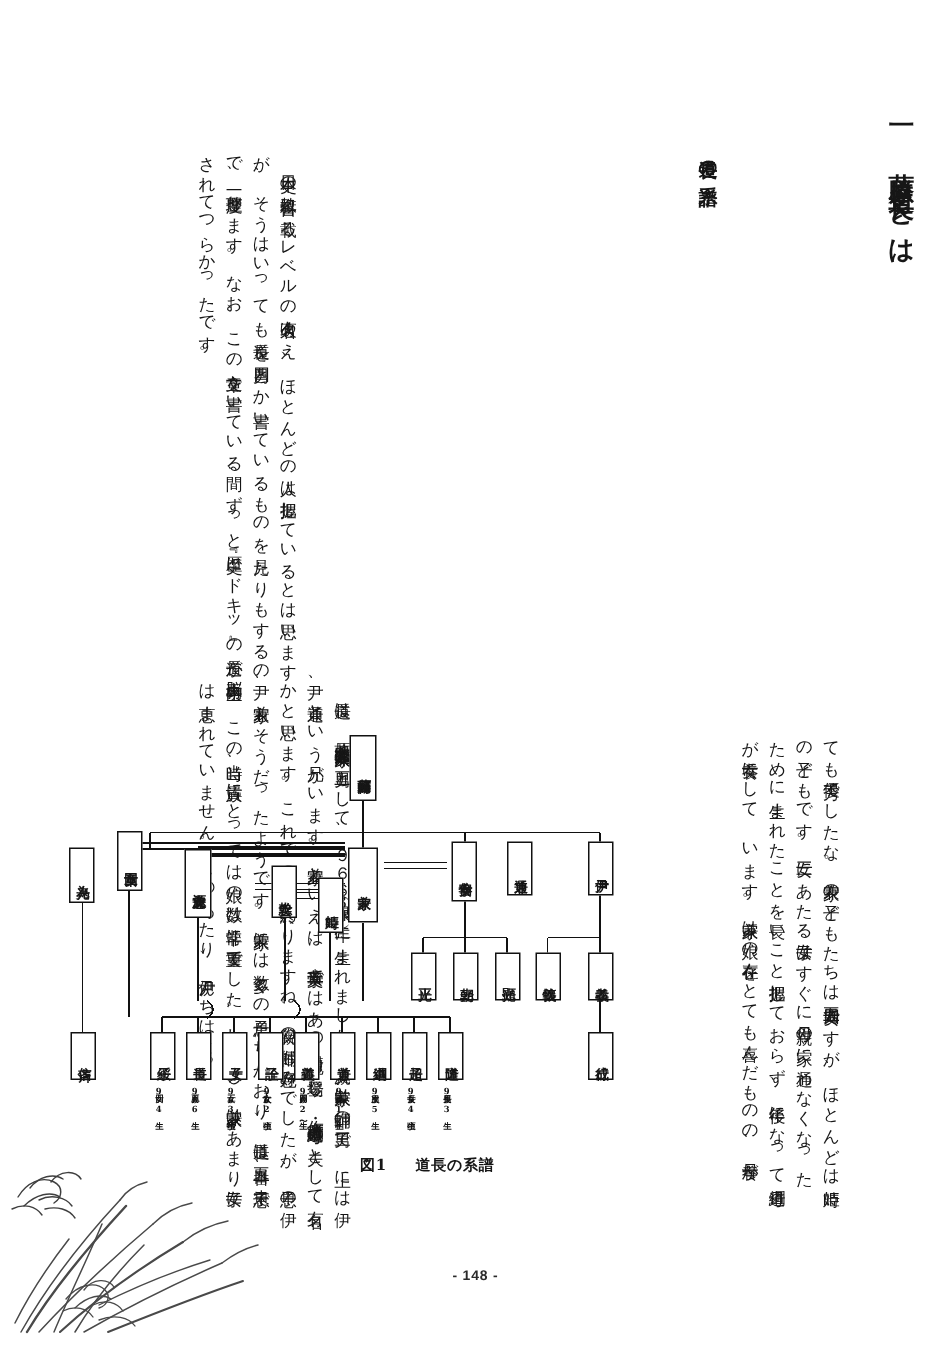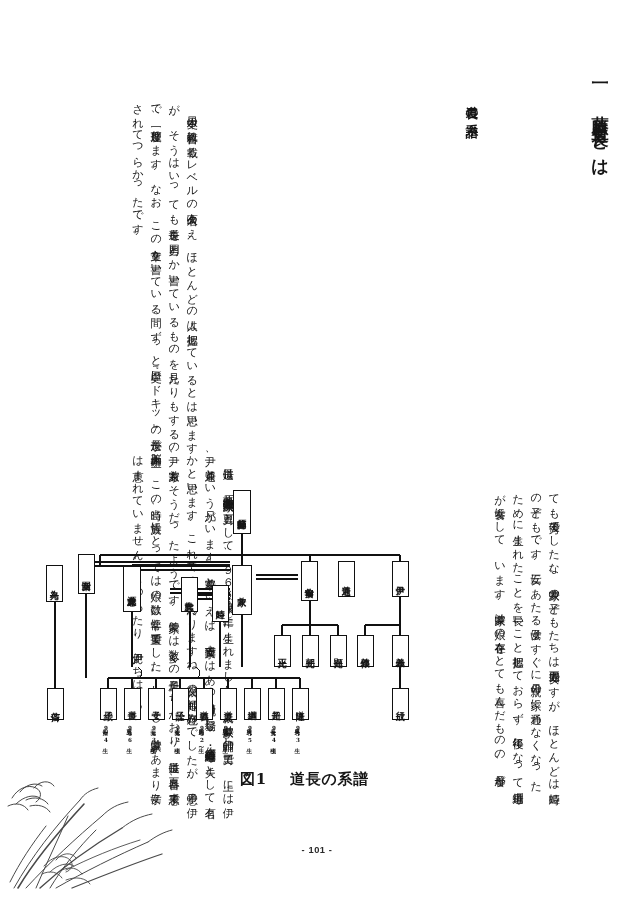--- a/index.html
+++ b/index.html
@@ -118,21 +118,21 @@
     letter-spacing:0.01em;
     line-height:1.05;
     color:#111;
     white-space:nowrap;
   }
 
   
   #fig-caption{
     position:absolute;
     left:240px; top:770px;
-    font-size:15px;
+    font-size:10px;
     font-weight:700;
     letter-spacing:0.05em;
     white-space:nowrap;
   }
 
   
   #page-number{
     position:absolute;
     left:0; right:0; top:845px;
     text-align:center;
@@ -331,15 +331,15 @@
     <g stroke="#3a3a3a" fill="none" stroke-width="0.9" stroke-linecap="round">
       <path d="M38 96 C 46 86 58 84 64 90 C 68 94 66 100 60 102"></path>
       <path d="M44 102 C 52 94 62 92 68 96"></path>
       <path d="M50 90 C 56 82 66 82 70 88"></path>
       <path d="M36 104 C 44 100 52 102 56 108"></path>
       <path d="M56 100 C 64 96 72 98 76 104"></path>
       <path d="M60 110 C 70 106 80 108 84 114"></path>
     </g>
   </svg>
 
-  <div id="page-number">- 101 -</div>
+  <div id="page-number">- 148 -</div>
 
 </div>
 
 </body></html>

